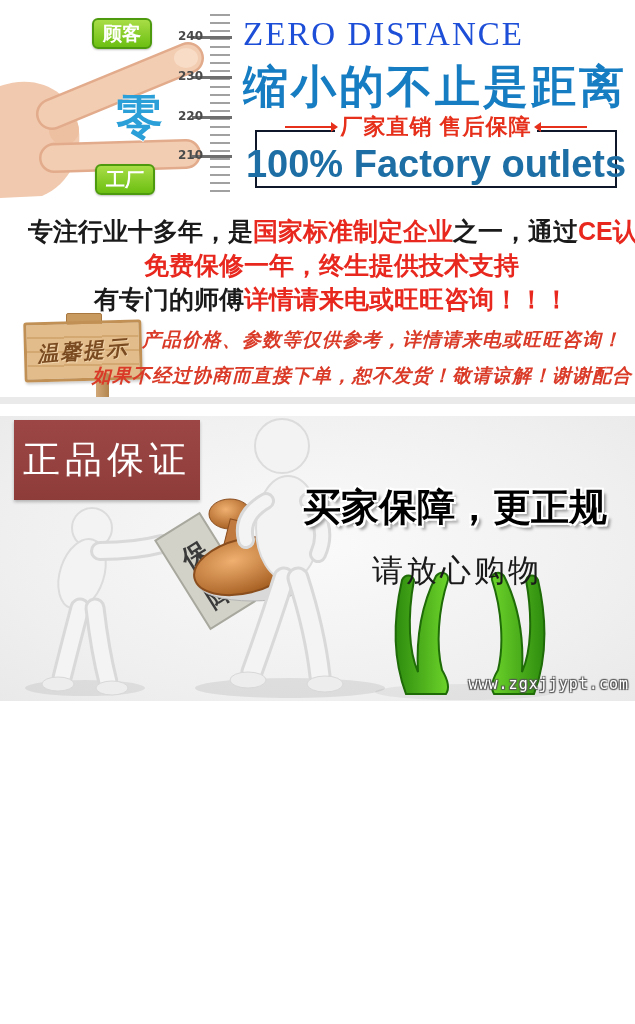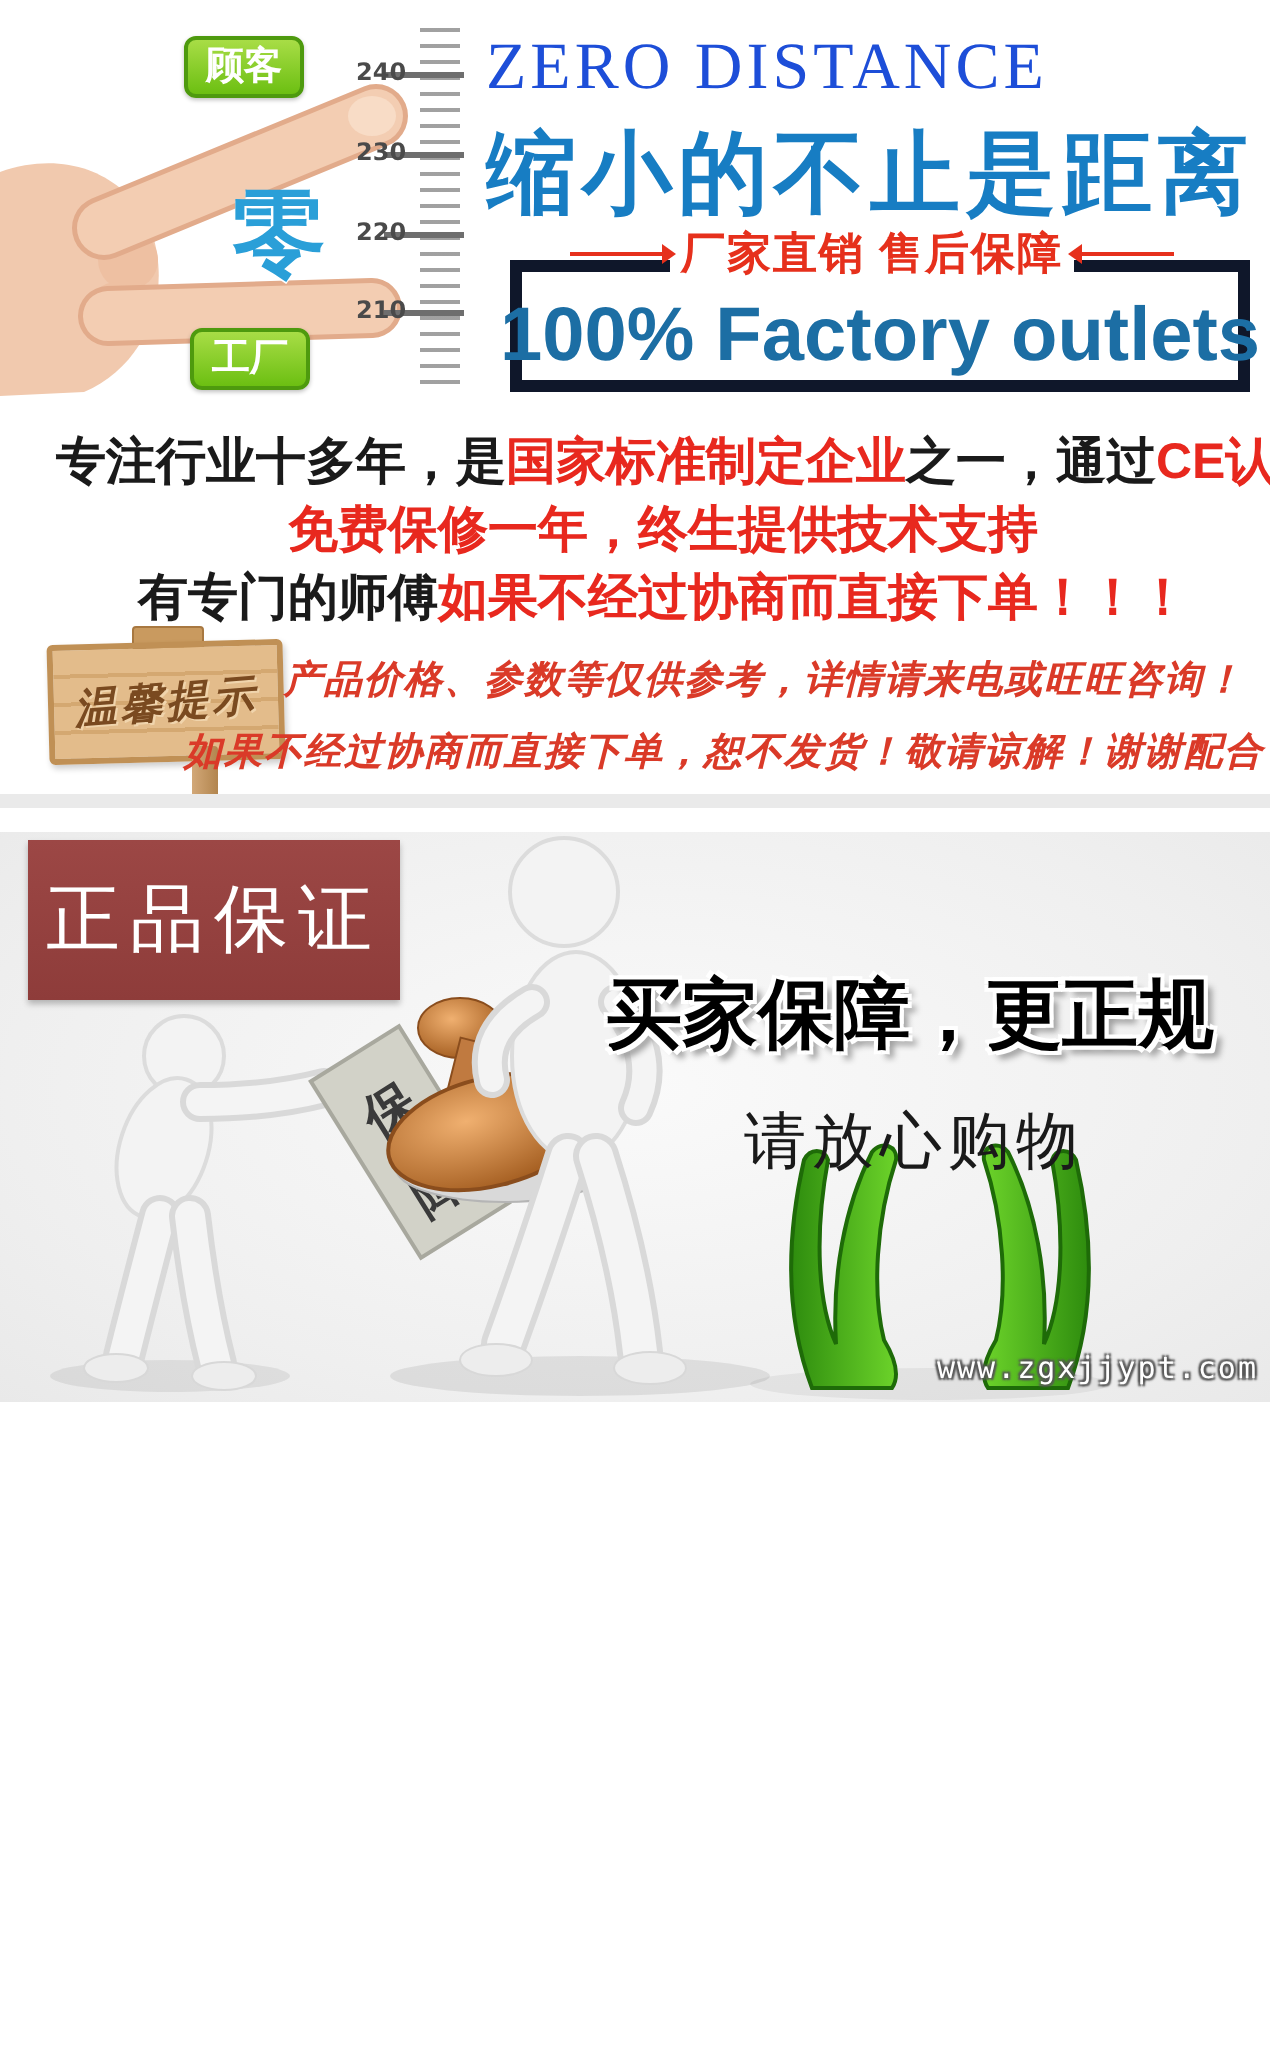--- a/index.html
+++ b/index.html
@@ -28,21 +28,21 @@
         letter-spacing:3px;white-space:nowrap;}
   .tag-row{position:absolute;top:112px;left:255px;width:362px;display:flex;align-items:center;
         justify-content:center;z-index:2;text-align:center;}
   .tag-text{color:#e6301c;font-weight:700;font-size:22px;background:#fff;padding:0 5px;
         letter-spacing:1px;white-space:nowrap;}
   .arr{width:50px;height:0;border-top:2px solid #e6301c;position:relative;}
   .arr.l:after{content:'';position:absolute;right:-8px;top:-6px;border:5px solid transparent;
         border-left:7px solid #e6301c;}
   .arr.r:before{content:'';position:absolute;left:-8px;top:-6px;border:5px solid transparent;
         border-right:7px solid #e6301c;}
-  .outlet-box{position:absolute;left:255px;top:130px;width:358px;height:54px;border:6px solid #0f172a;
+  .outlet-box{position:absolute;left:255px;top:130px;width:358px;height:54px;border:2px solid #0f172a;
         display:flex;align-items:flex-end;justify-content:center;z-index:1;background:#fff;}
   .outlet-text{font-size:38px;font-weight:700;color:#1c6ea4;line-height:1.1;white-space:nowrap;}
 
   
   .claims{position:relative;width:635px;height:113px;padding-top:14px;box-sizing:border-box;
         text-align:center;padding-left:28px;}
   .claim-line{font-size:25px;font-weight:700;line-height:34px;color:#1a1a1a;white-space:nowrap;}
   .claim-line .red{color:#e8281e;}
   .claims .c2{color:#e8281e;}
 
@@ -133,21 +133,21 @@
       <div class="arr r"></div>
     </div>
     <div class="outlet-box">
       <span class="outlet-text">100% Factory outlets</span>
     </div>
   </div>
 
   <div class="claims">
     <div class="claim-line"><span>专注行业十多年，是</span><span class="red">国家标准制定企业</span><span>之一，通过</span><span class="red">CE认证</span></div>
     <div class="claim-line c2">免费保修一年，终生提供技术支持</div>
-    <div class="claim-line"><span>有专门的师傅</span><span class="red">如果不经过协商而直接下单！！！</span></div>
+    <div class="claim-line"><span>有专门的师傅</span><span class="red">详情请来电或旺旺咨询！！！</span></div>
   </div>
 
   <div class="tips">
     <div class="sign-cap"></div>
     <div class="sign-board">
       <span class="sign-text">温馨提示</span>
     </div>
     <div class="sign-post"></div>
     <div class="tip-line tip1">产品价格、参数等仅供参考，详情请来电或旺旺咨询！</div>
     <div class="tip-line tip2">如果不经过协商而直接下单，恕不发货！敬请谅解！谢谢配合！</div>

